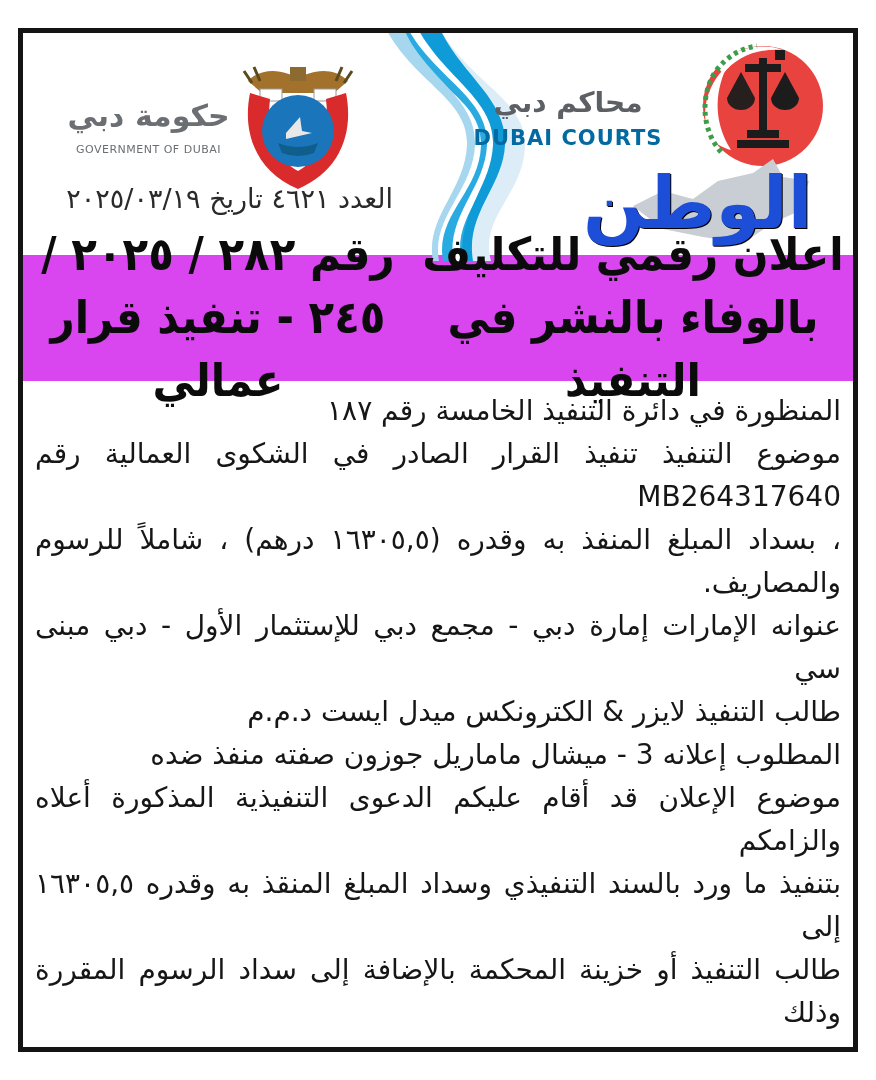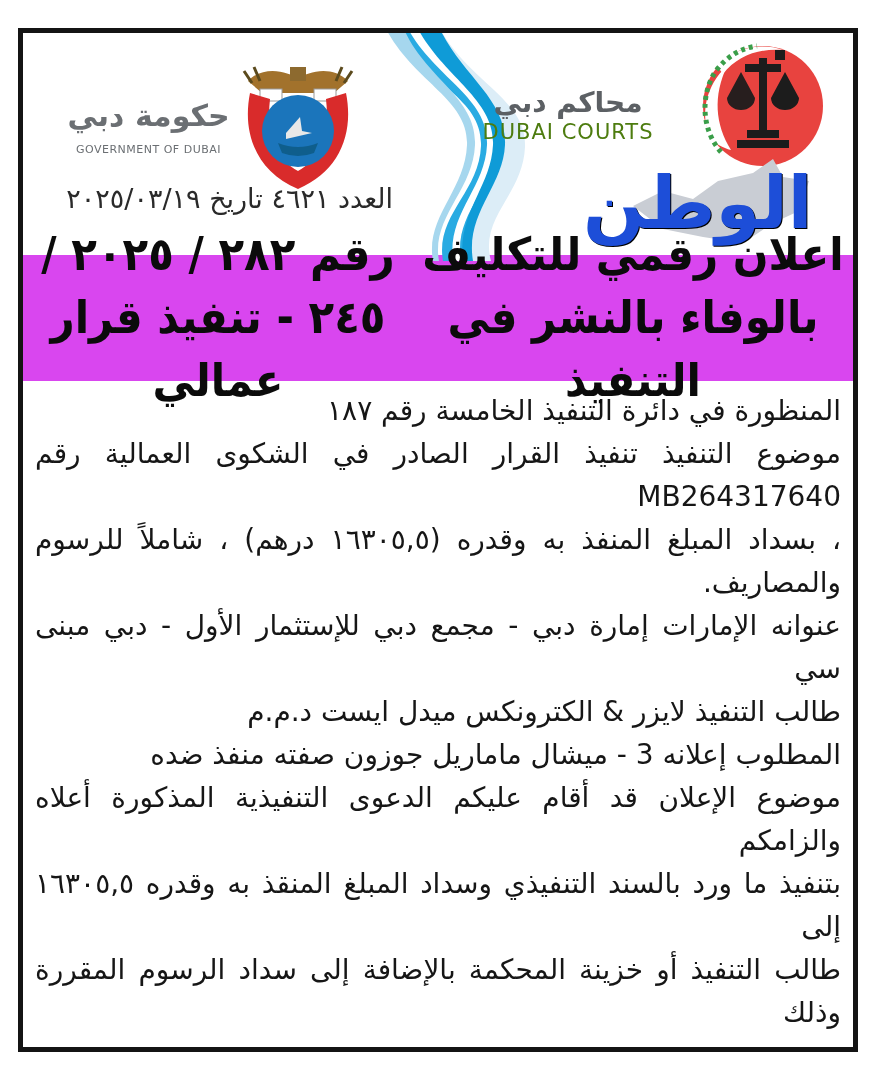--- a/index.html
+++ b/index.html
@@ -18,21 +18,21 @@
   .gov-text { position:absolute; left:8px; top:28px; width:175px; text-align:center; color:#6b6f73; }
   .gov-text .ar { font-size:30px; font-weight:bold; letter-spacing:1px; line-height:30px; }
   .gov-text .en { font-size:11px; font-weight:normal; letter-spacing:.5px; margin-top:12px; }
   .coa { position:absolute; left:185px; top:-10px; }
 
   .ribbon { position:absolute; left:350px; top:-6px; width:170px; height:234px; }
 
   .courts-logo { position:absolute; right:20px; top:15px; width:370px; height:130px; }
   .courts-text { position:absolute; left:0; top:40px; width:210px; text-align:center; color:#5c6064; }
   .courts-text .ar { font-size:28px; font-weight:bold; line-height:30px; }
-  .courts-text .en { font-size:21px; font-weight:normal; letter-spacing:1px; margin-top:2px; color:#4d7c0f; }
+  .courts-text .en { font-size:21px; font-weight:bold; letter-spacing:1px; margin-top:8px; color:#0369a1; }
   .courts-emblem { position:absolute; right:0; top:-8px; }
 
   .issue-line {
     position:absolute; left:30px; top:150px; width:340px;
     direction:rtl; font-size:27px; color:#2a2a2a; font-family:"DejaVu Sans", sans-serif;
   }
 
   .watan { position:absolute; right:10px; top:118px; width:260px; height:104px; }
   .watan .map { position:absolute; right:30px; top:0; width:190px; height:100px; fill:#c9cdd4; }
   .watan .word {

